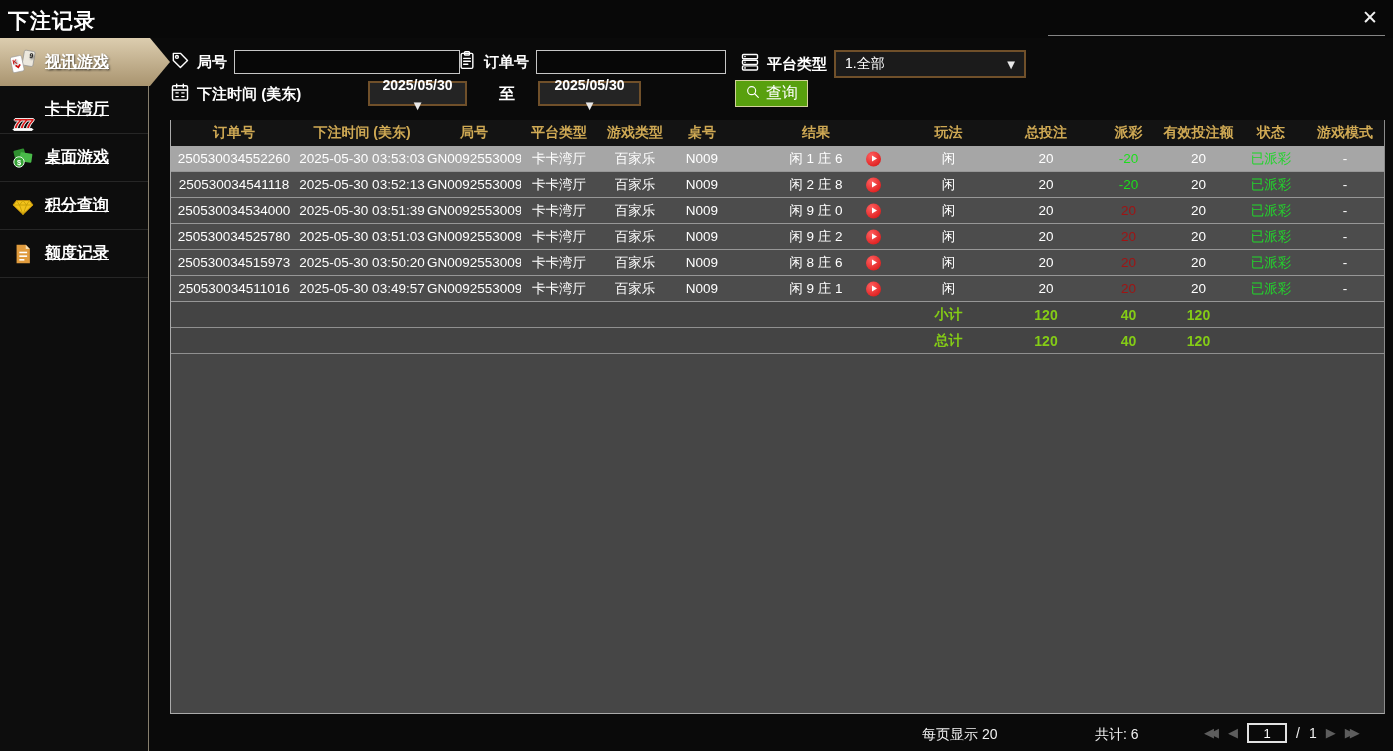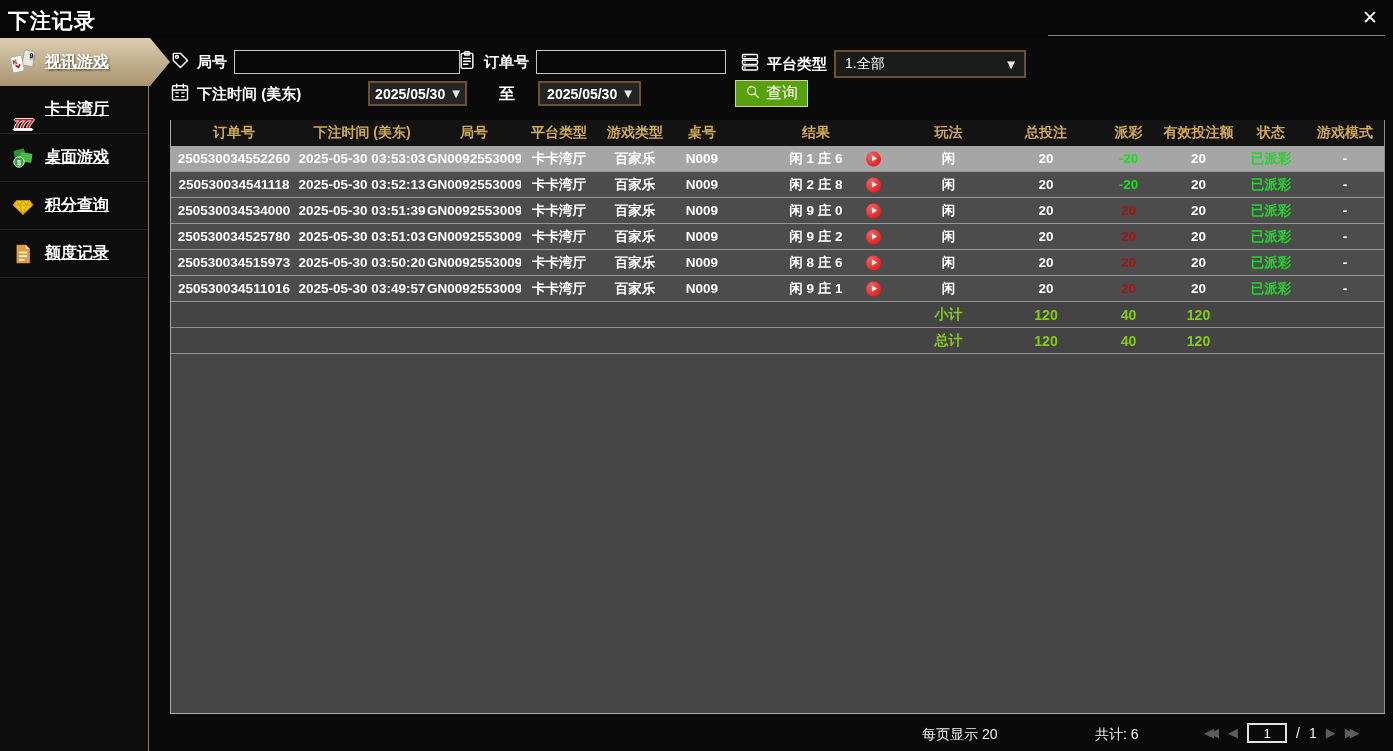--- a/index.html
+++ b/index.html
@@ -28,33 +28,33 @@
 
   
   .f-group { position:absolute; display:flex; align-items:center; gap:7px; }
   .f-label { font-size:15px; font-weight:bold; white-space:nowrap; }
   .f-input { background:#070707; border:1px solid #c6c6c6; height:24px; color:#fff; font-size:13px; padding:0 6px; }
   .dd { width:192px; height:25px; background:#1b1b1b; border:2px solid #70502a; display:flex; align-items:center;
         justify-content:space-between; padding:12px 9px; font-size:14px; cursor:pointer; }
   .dd .arrow, .datebtn .arrow { font-family:"DejaVu Sans",sans-serif; font-size:10px; color:#e8e8e8; }
   .datebtn { position:absolute; height:25px; background:#242424; border:2px solid #70502a; display:flex;
              align-items:center; justify-content:center; gap:7px; font-size:14px; font-weight:bold;
-             padding:0 8px; cursor:pointer; }
+             padding:0 8px; cursor:pointer;flex-direction:column; }
   .to-label { position:absolute; left:499px; top:84px; font-size:16px; font-weight:bold; }
   .search-btn { position:absolute; left:735px; top:80px; height:27px; background:#58a00e;
                 border:1px solid #d2d29a; display:flex; align-items:center; gap:5px; padding:0 9px;
                 font-size:16px; color:#fff; cursor:pointer; }
 
   
   .table { position:absolute; left:170px; top:120px; width:1215px; height:594px; display:flex; flex-direction:column;
            background:#464646; border-left:1px solid #aaa; border-right:1px solid #8c8c8c; border-bottom:1px solid #aaa; }
   .trow { display:grid; grid-template-columns:126px 130px 94px 76px 76px 58px 170px 95px 100px 65px 75px 70px 1fr;
           align-items:center; height:26px; flex:none; }
   .thead { background:#131313; color:#cfa954; font-weight:bold; font-size:14px; }
-  .tdata { background:#4c4c4c; border-bottom:1px solid #979797; font-size:13.5px; cursor:pointer;font-weight:bold; }
+  .tdata { background:#4c4c4c; border-bottom:1px solid #979797; font-size:13.5px; cursor:pointer; }
   .tdata.selected { background:#a6a6a6; }
   .cell { text-align:center; white-space:nowrap; overflow:hidden; }
   .result-cell { position:relative; }
   .play-btn { position:absolute; right:20px; top:50%; transform:translateY(-50%); width:15px; height:15px;
               border-radius:50%; background:radial-gradient(circle at 35% 30%,#ff6060,#d60d0d); cursor:pointer; }
   .play-btn::after { content:''; position:absolute; left:6px; top:4.2px; border-left:5.5px solid #fff;
               border-top:3.3px solid transparent; border-bottom:3.3px solid transparent; }
   .payout.neg { color:#1cdf1c; }
   .payout.pos { color:#a01414; }
   .status { color:#23d42c; }

